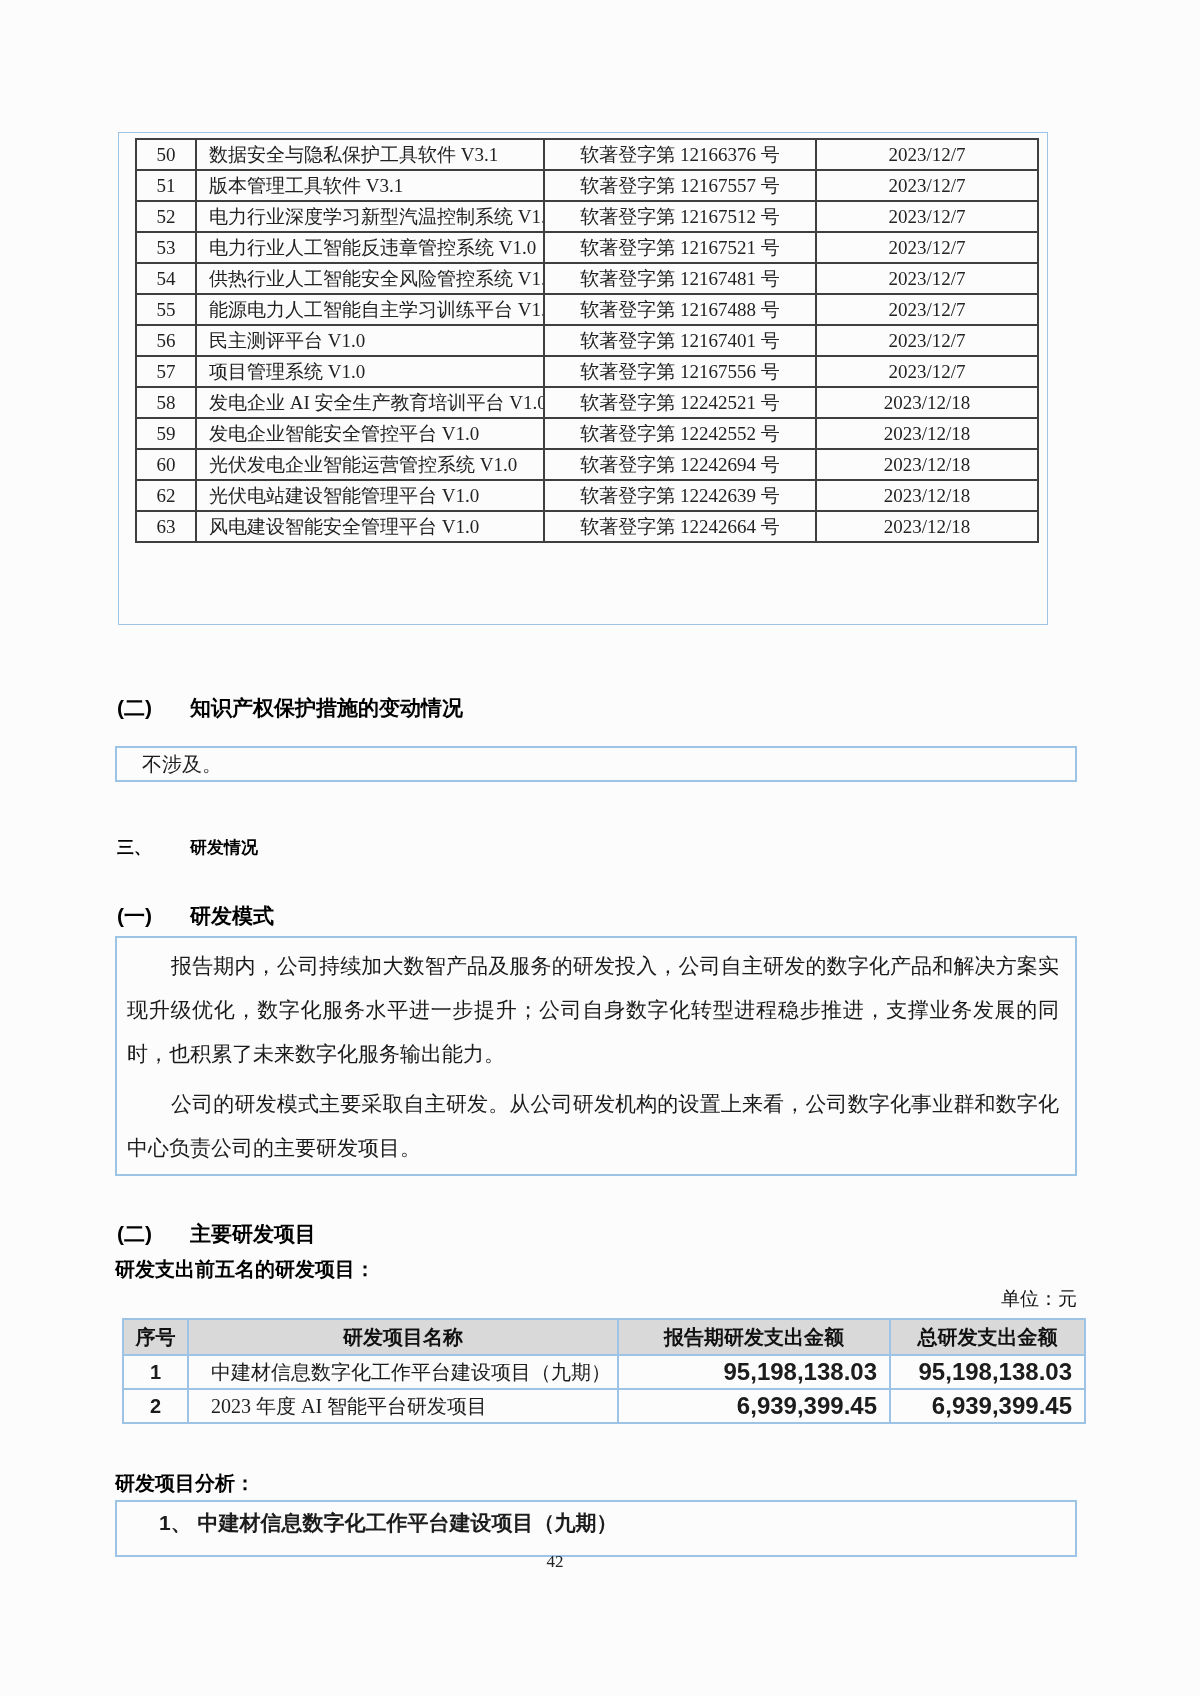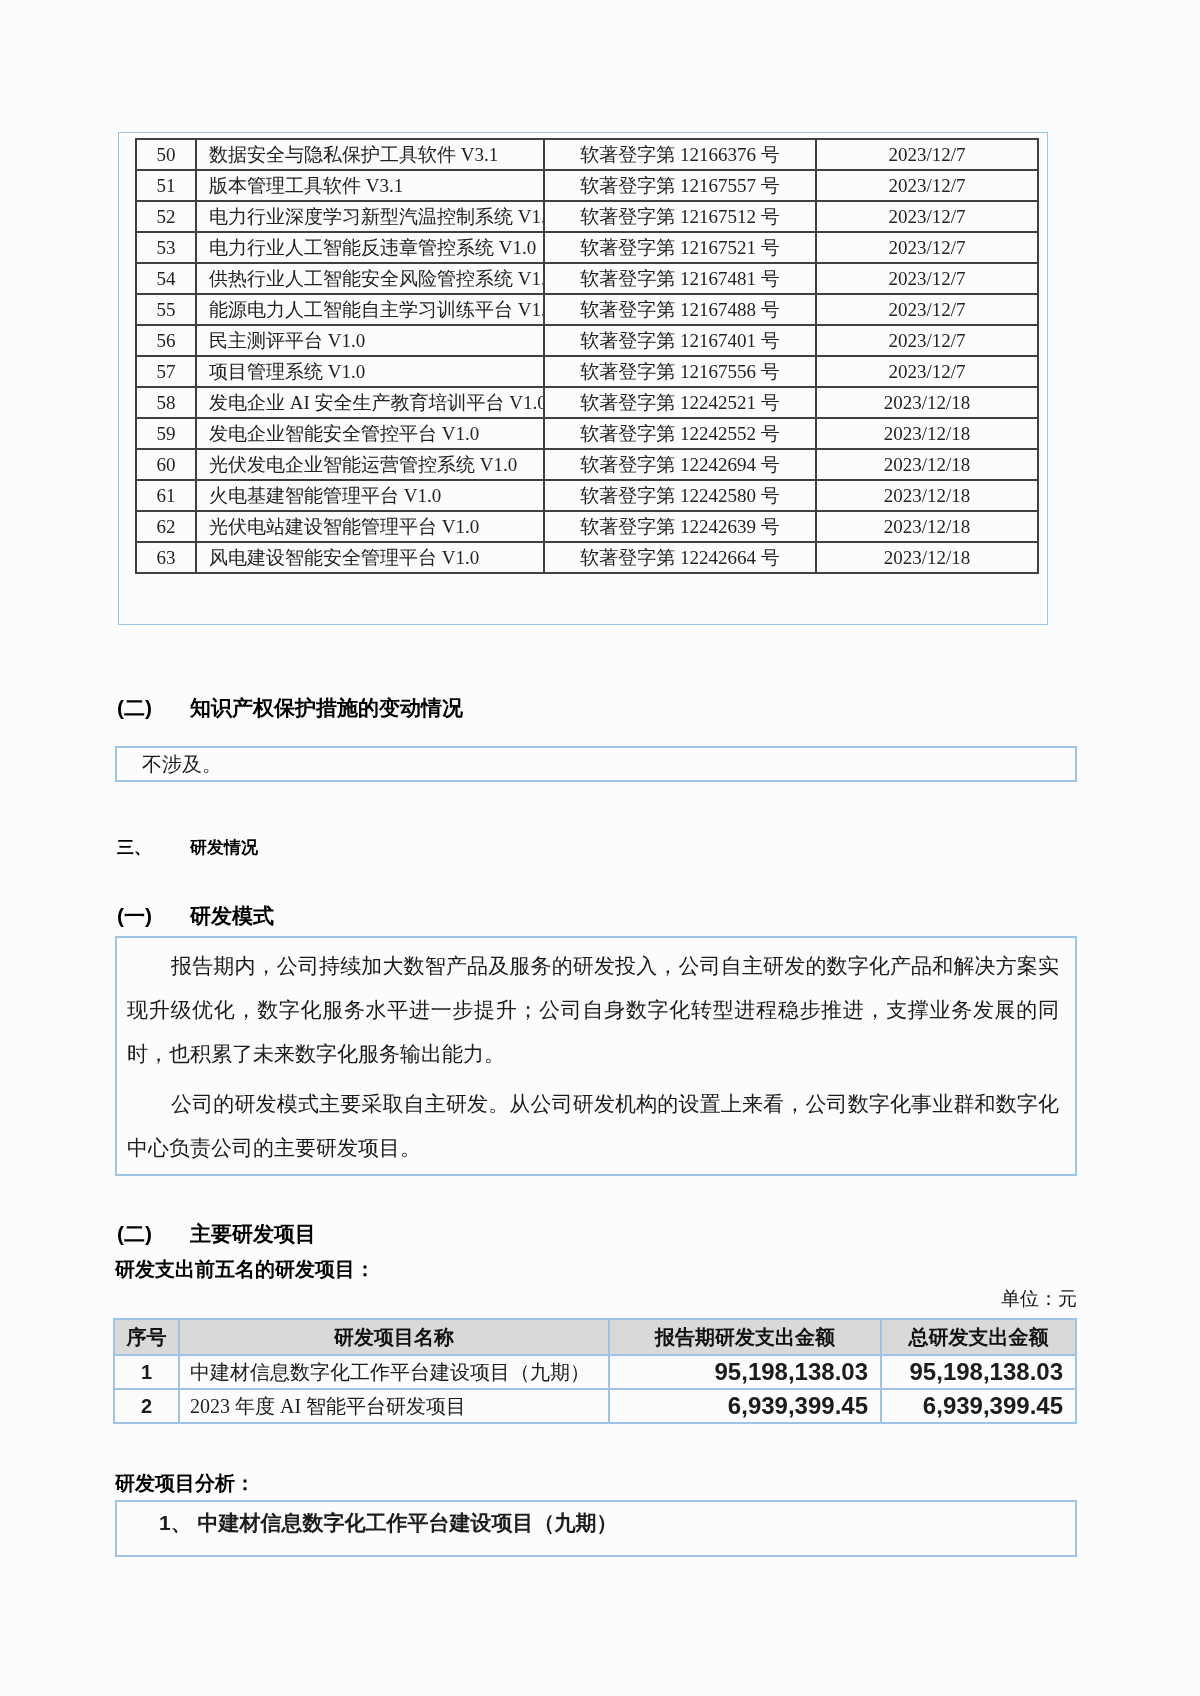--- a/index.html
+++ b/index.html
@@ -34,28 +34,28 @@
   .rd-box{top:936px;padding:6px 16px 4px 10px;}
   .rd-box p{margin:0;font-size:21px;line-height:44px;text-align:justify;text-indent:44px;
       color:#1a1a1a;}
   .rd-box p + p{margin-top:6px;}
   .analysis-box{top:1500px;height:57px;line-height:42px;padding-left:42px;
       font-family:"Liberation Sans",sans-serif;font-weight:bold;font-size:21px;}
 
   .unit{position:absolute;top:1286px;right:123px;font-size:19px;color:#111;}
 
   
-  .rd-table-wrap{position:absolute;left:113px;top:1318px;width:962px;}
+  .rd-table-wrap{position:absolute;left:122px;top:1318px;width:962px;}
   table.rd{border-collapse:collapse;width:100%;table-layout:fixed;}
   table.rd th{background:#d9d9d9;font-family:"Liberation Sans",sans-serif;font-weight:bold;
       font-size:20px;height:34px;border:2px solid #9dc3e6;padding:0;color:#111;}
   table.rd td{border:2px solid #9dc3e6;height:34px;padding:0;font-size:20px;box-sizing:border-box;
       overflow:hidden;white-space:nowrap;}
   table.rd td.idx{text-align:center;font-family:"Liberation Sans",sans-serif;font-weight:bold;}
-  table.rd td.name{font-family:"Liberation Serif",serif;padding-left:10px;text-align:left;}
+  table.rd td.name{font-family:"Liberation Serif",serif;padding-left:22px;text-align:left;}
   table.rd td.num{text-align:right;padding-right:12px;font-family:"Liberation Sans",sans-serif;
       font-weight:bold;font-size:24px;}
   table.rd td.total-label{text-align:center;font-family:"Liberation Sans",sans-serif;
       font-weight:bold;}
 
   .page-num{position:absolute;top:1552px;left:0;width:1110px;text-align:center;
       font-size:17px;color:#222;}
 </style>
 </head>
 <body>
@@ -128,26 +128,20 @@
           <tr>
             <td class="c0">59</td>
             <td class="c1">发电企业智能安全管控平台 V1.0</td>
             <td class="c2">软著登字第 12242552 号</td>
             <td class="c3">2023/12/18</td>
           </tr>
           <tr>
             <td class="c0">60</td>
             <td class="c1">光伏发电企业智能运营管控系统 V1.0</td>
             <td class="c2">软著登字第 12242694 号</td>
-            <td class="c3">2023/12/18</td>
-          </tr>
-          <tr>
-            <td class="c0">61</td>
-            <td class="c1">火电基建智能管理平台 V1.0</td>
-            <td class="c2">软著登字第 12242580 号</td>
             <td class="c3">2023/12/18</td>
           </tr>
           <tr>
             <td class="c0">62</td>
             <td class="c1">光伏电站建设智能管理平台 V1.0</td>
             <td class="c2">软著登字第 12242639 号</td>
             <td class="c3">2023/12/18</td>
           </tr>
           <tr>
             <td class="c0">63</td>
@@ -215,13 +209,14 @@
           </tr>
         </tbody>
     </table>
   </div>
 
   <div class="bold-line" style="top:1470px">研发项目分析：</div>
   <div class="blue-box analysis-box">
     <span>1、 中建材信息数字化工作平台建设项目（九期）</span>
   </div>
 
+  <div class="page-num">42</div>
 </div>
 
 </body></html>

